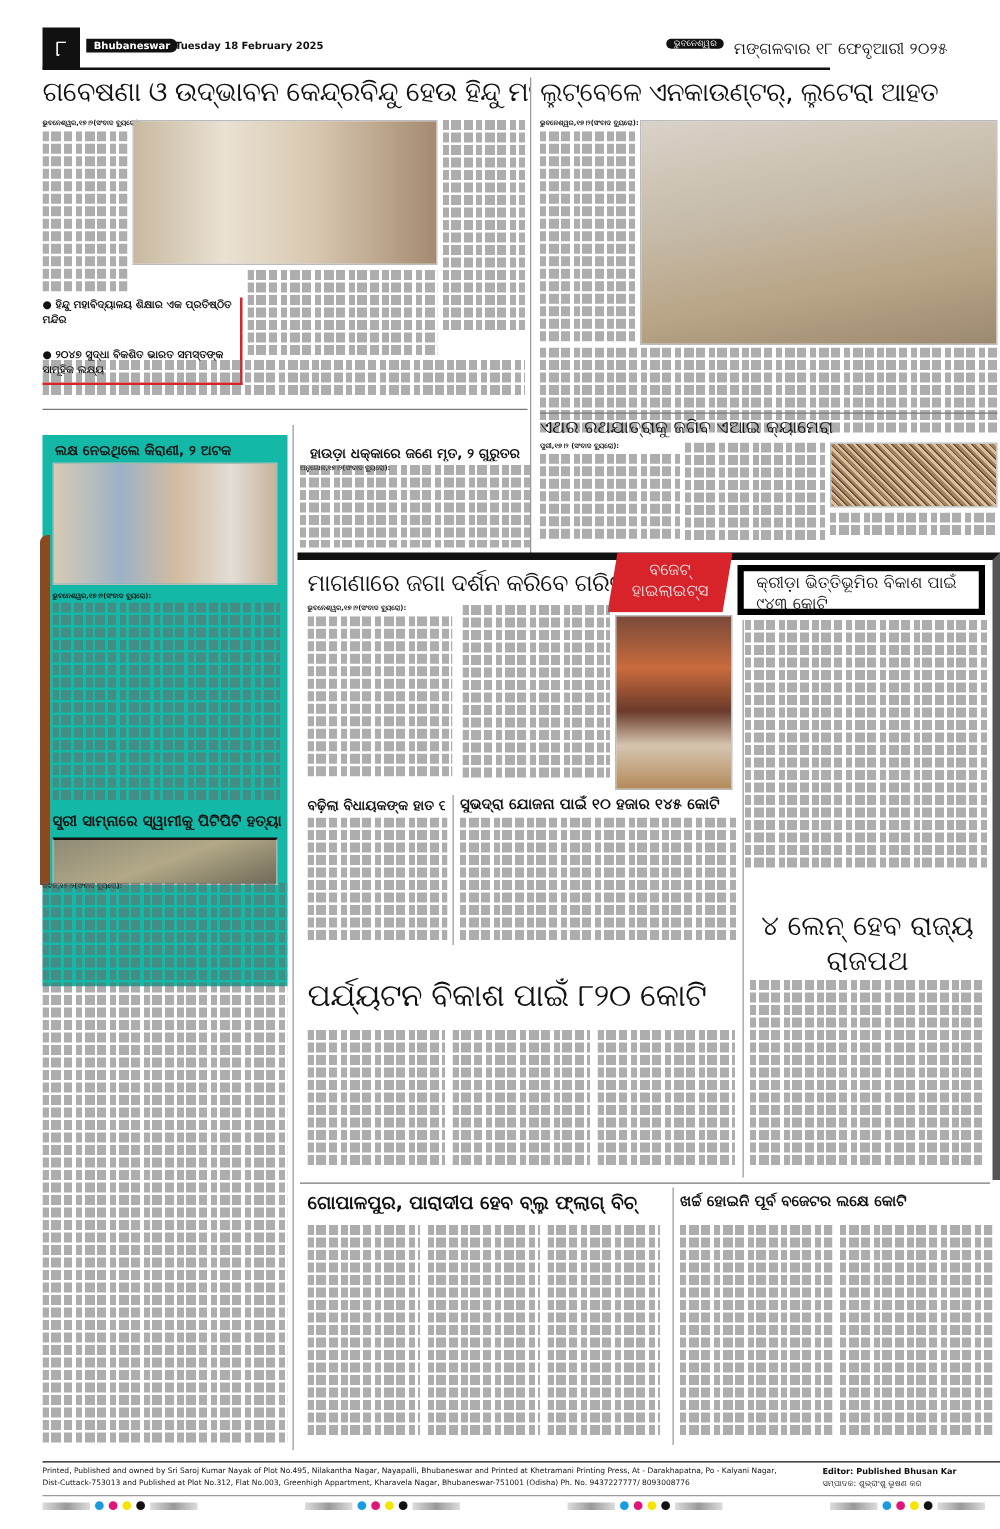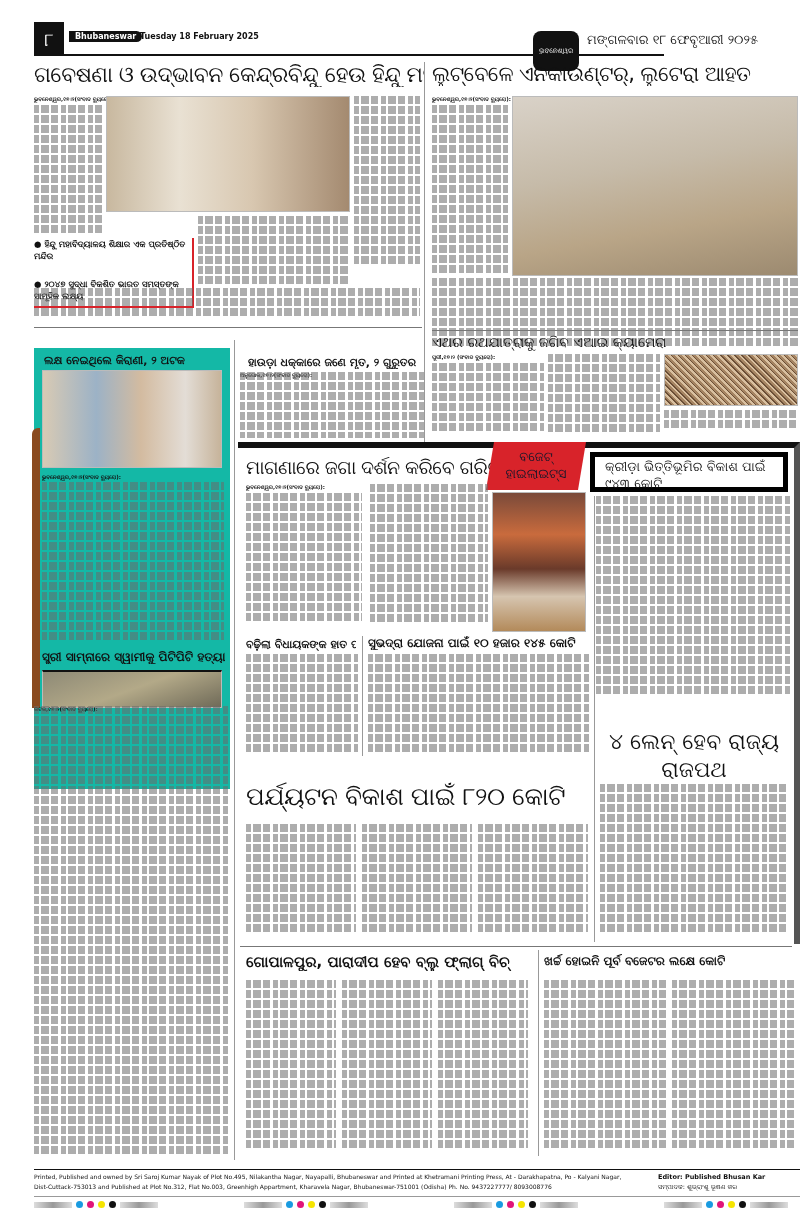--- a/index.html
+++ b/index.html
@@ -19,21 +19,21 @@
 <body>
 
 <div class="abs" style="left:34px;top:22px;width:766px;height:34px;">
   <div class="abs" style="left:0;top:0;width:30px;height:33px;background:#111;color:#fff;font-size:18px;text-align:center;line-height:36px;">
     <span>୮</span>
   </div>
   <div class="abs" style="left:35px;top:9px;background:#111;color:#fff;border-radius:0 8px 8px 0;padding:1px 6px;font-size:8px;font-weight:bold;">
     <span>Bhubaneswar</span>
   </div>
   <div class="abs" style="left:106px;top:10px;font-size:8px;font-weight:bold;">Tuesday 18 February 2025</div>
-  <div class="abs" style="left:499px;top:9px;background:#111;color:#fff;border-radius:8px;padding:16px 6px;font-size:7px;">
+  <div class="abs" style="left:499px;top:9px;background:#111;color:#fff;border-radius:8px;padding:0 6px;font-size:7px;">
     <span>ଭୁବନେଶ୍ୱର</span>
   </div>
   <div class="abs" style="left:553px;top:10px;font-size:13px;">ମଙ୍ଗଳବାର ୧୮ ଫେବୃଆରୀ ୨୦୨୫</div>
   <div class="abs" style="left:0;top:32px;width:630px;height:2px;background:#111;"></div>
 </div>
 
 <div class="abs hl" style="left:34px;top:62px;width:390px;font-size:22px;letter-spacing:-0.6px;">ଗବେଷଣା ଓ ଉଦ୍ଭାବନ କେନ୍ଦ୍ରବିନ୍ଦୁ ହେଉ ହିନ୍ଦୁ ମହାବିଦ୍ୟାଳୟ</div>
 <div class="abs vr" style="left:424px;top:62px;height:385px;"></div>
 <div class="abs" style="left:34px;top:96px;width:386px;height:250px;">
   <div class="abs" style="left:0;top:0;font-size:5.5px;font-weight:bold;">ଭୁବନେଶ୍ୱର,୧୭।୨(ସଂବାଦ ବ୍ୟୁରୋ):</div>
@@ -245,21 +245,21 @@
       <span></span>
       <span></span>
       <span></span>
       <span></span>
     </div>
 </div>
 
 <div class="abs" style="left:238px;top:442px;width:562px;height:502px;border-top:6px solid #111;border-right:6px solid #555;"></div>
 
 <div class="abs hl" style="left:246px;top:456px;width:318px;font-size:19px;letter-spacing:-0.6px;">ମାଗଣାରେ ଜଗା ଦର୍ଶନ କରିବେ ଗରିବ ଭକ୍ତ</div>
-<div class="abs" style="left:486px;top:442px;width:100px;height:48px;background:#d8232a;color:#0f172a;text-align:center;font-size:13px;line-height:17px;padding-top:6px;clip-path:polygon(8% 0,100% 0,92% 100%,0 100%);">
+<div class="abs" style="left:486px;top:442px;width:100px;height:48px;background:#d8232a;color:#e5e5e5;text-align:center;font-size:13px;line-height:17px;padding-top:6px;clip-path:polygon(8% 0,100% 0,92% 100%,0 100%);">
   <span style="display:block;width:70px;margin:0 auto;">ବଜେଟ୍ ହାଇଲାଇଟ୍ସ</span>
 </div>
 <div class="abs" style="left:246px;top:484px;width:244px;height:148px;">
   <div class="abs" style="left:0;top:0;font-size:5.5px;font-weight:bold;">ଭୁବନେଶ୍ୱର,୧୭।୨(ସଂବାଦ ବ୍ୟୁରୋ):</div>
   <div class="abs filler" style="left:0;top:9px;width:116px;height:135px;">
       <span></span>
       <span></span>
       <span></span>
       <span></span>
       <span></span>

